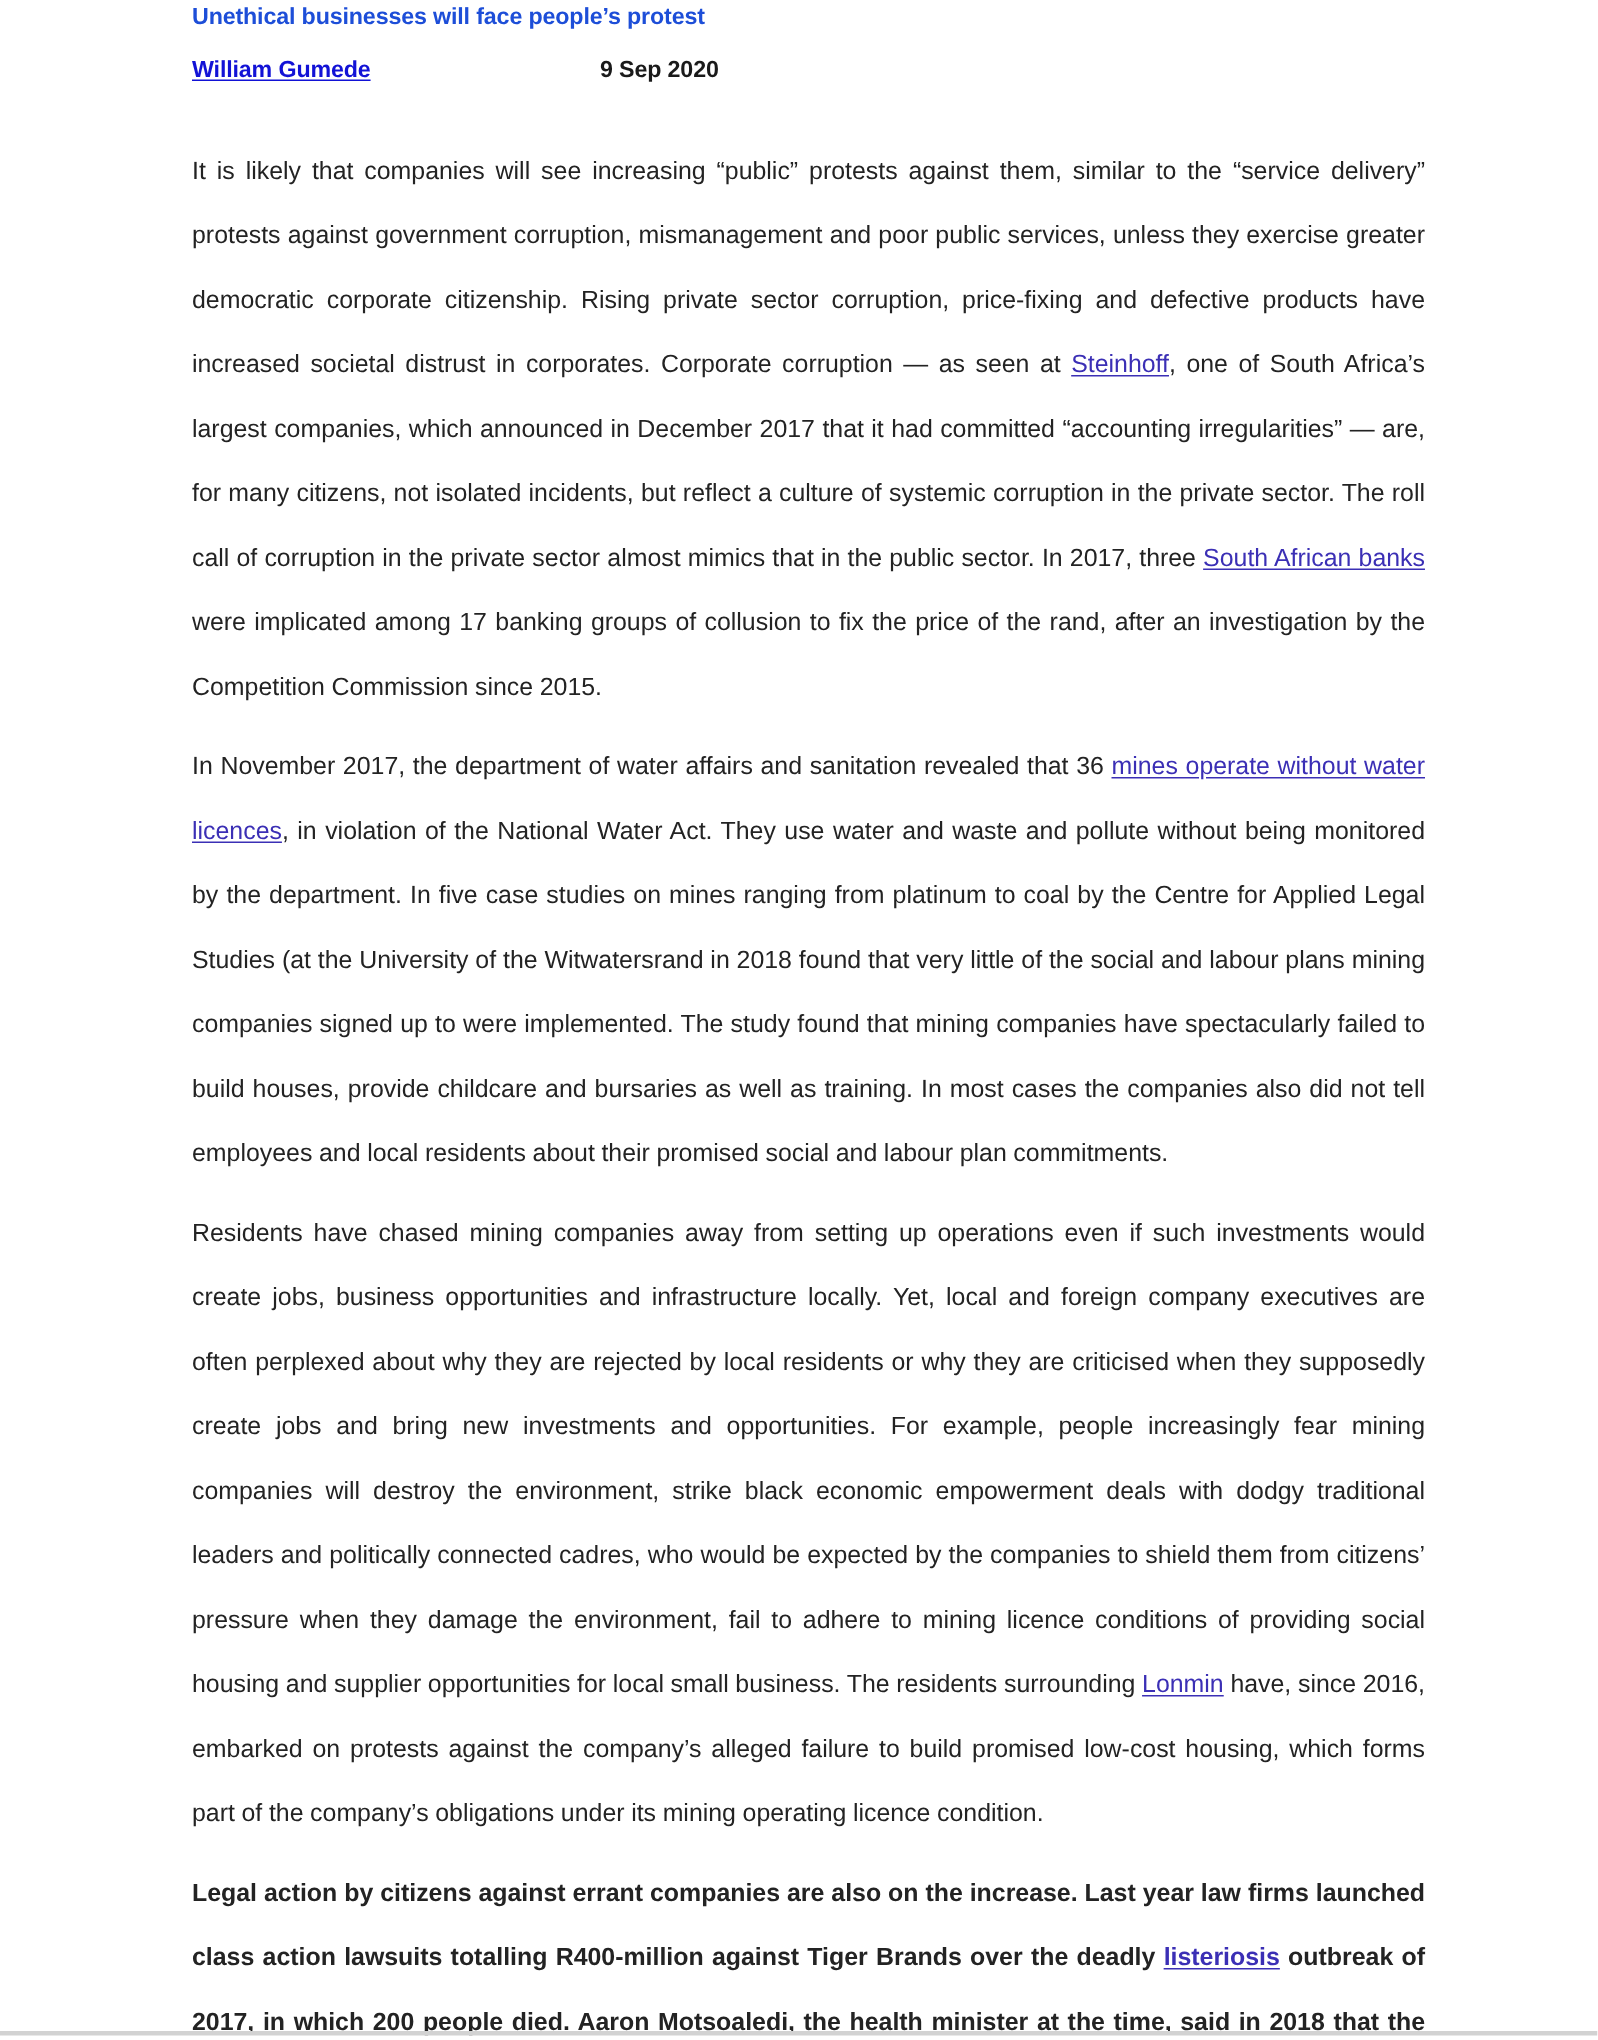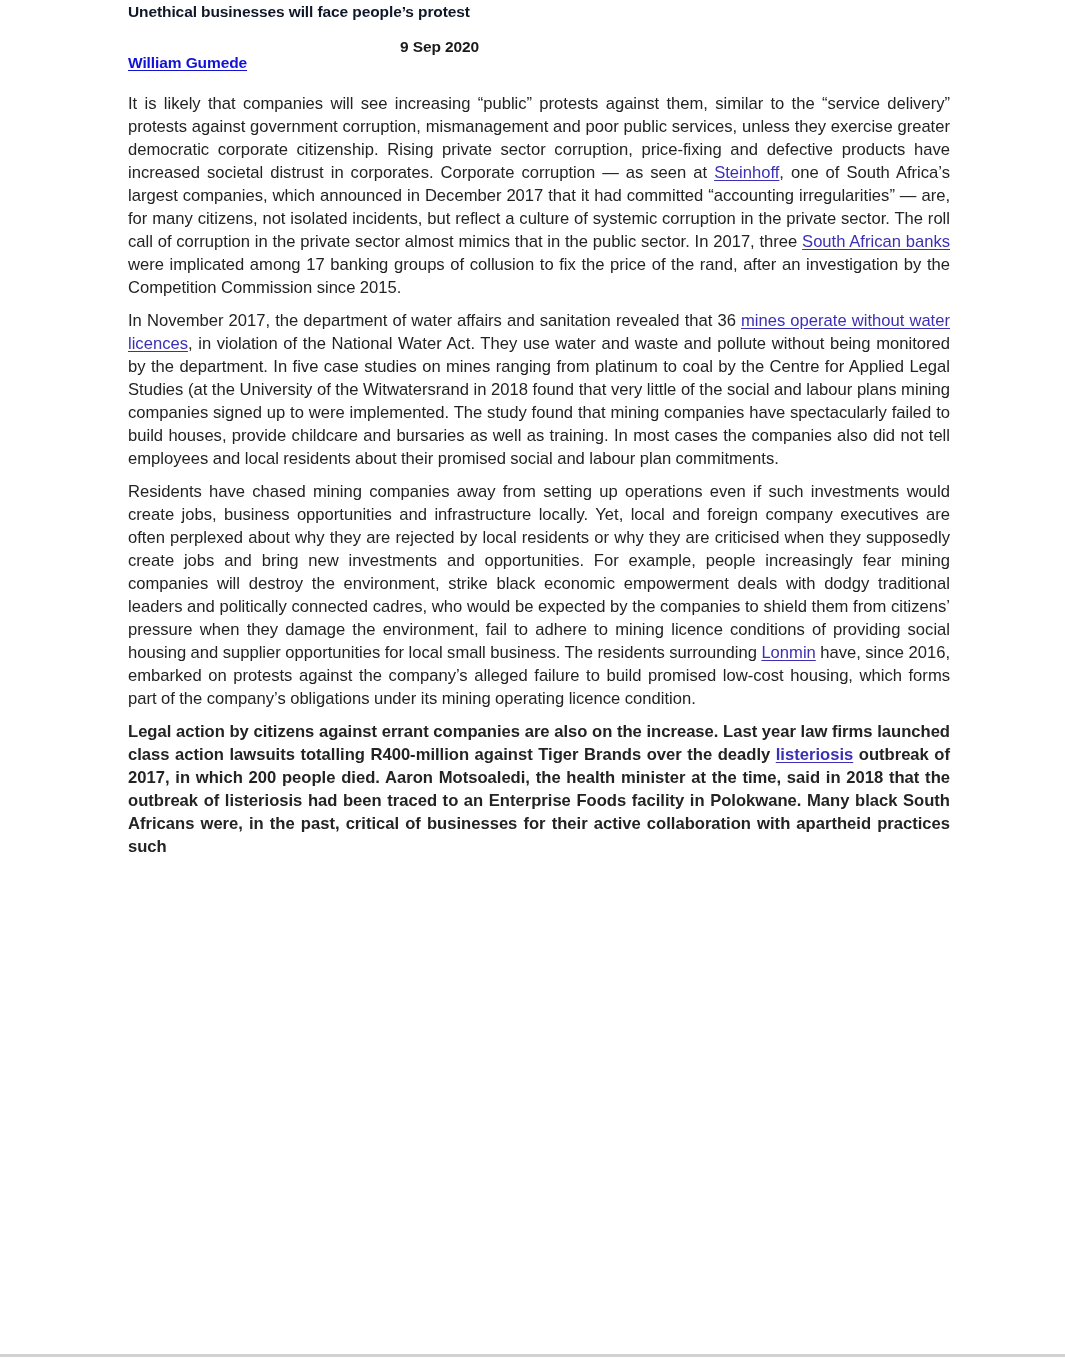--- a/index.html
+++ b/index.html
@@ -29,37 +29,37 @@
     position: absolute;
     left: 128px;
     top: 0px;
     width: 822px;
   }
 
   
   .doc-title {
     font-size: 15.5px;
     font-weight: bold;
-    color: #0f172a;
+    color: #1d4ed8;
     letter-spacing: -0.1px;
     line-height: 19px;
     margin: 0;
     padding-top: 2px;
     white-space: nowrap;
   }
 
   .byline-row {
     position: relative;
     height: 28px;
     margin-top: 17px;
   }
   .author-link {
     position: absolute;
     left: 0;
-    top: 16px;
+    top: 0;
     font-size: 15.5px;
     font-weight: bold;
     color: #1212d6;
     text-decoration: underline;
     text-underline-offset: 2px;
     letter-spacing: -0.1px;
     cursor: pointer;
   }
   .doc-date {
     position: absolute;
@@ -72,21 +72,21 @@
     white-space: nowrap;
     text-align: right;
   }
 
   
   .body-copy {
     margin-top: 26px;
   }
   .para {
     font-size: 16.6px;
-    line-height: 23px;
+    line-height: 43px;
     color: #232323;
     text-align: justify;
     text-justify: inter-word;
     margin: 0 0 10px 0;
     word-spacing: -0.2px;
   }
   .para:last-child { margin-bottom: 4px; font-weight: bold; }
 
   .lnk {
     color: #3b2fb5;

